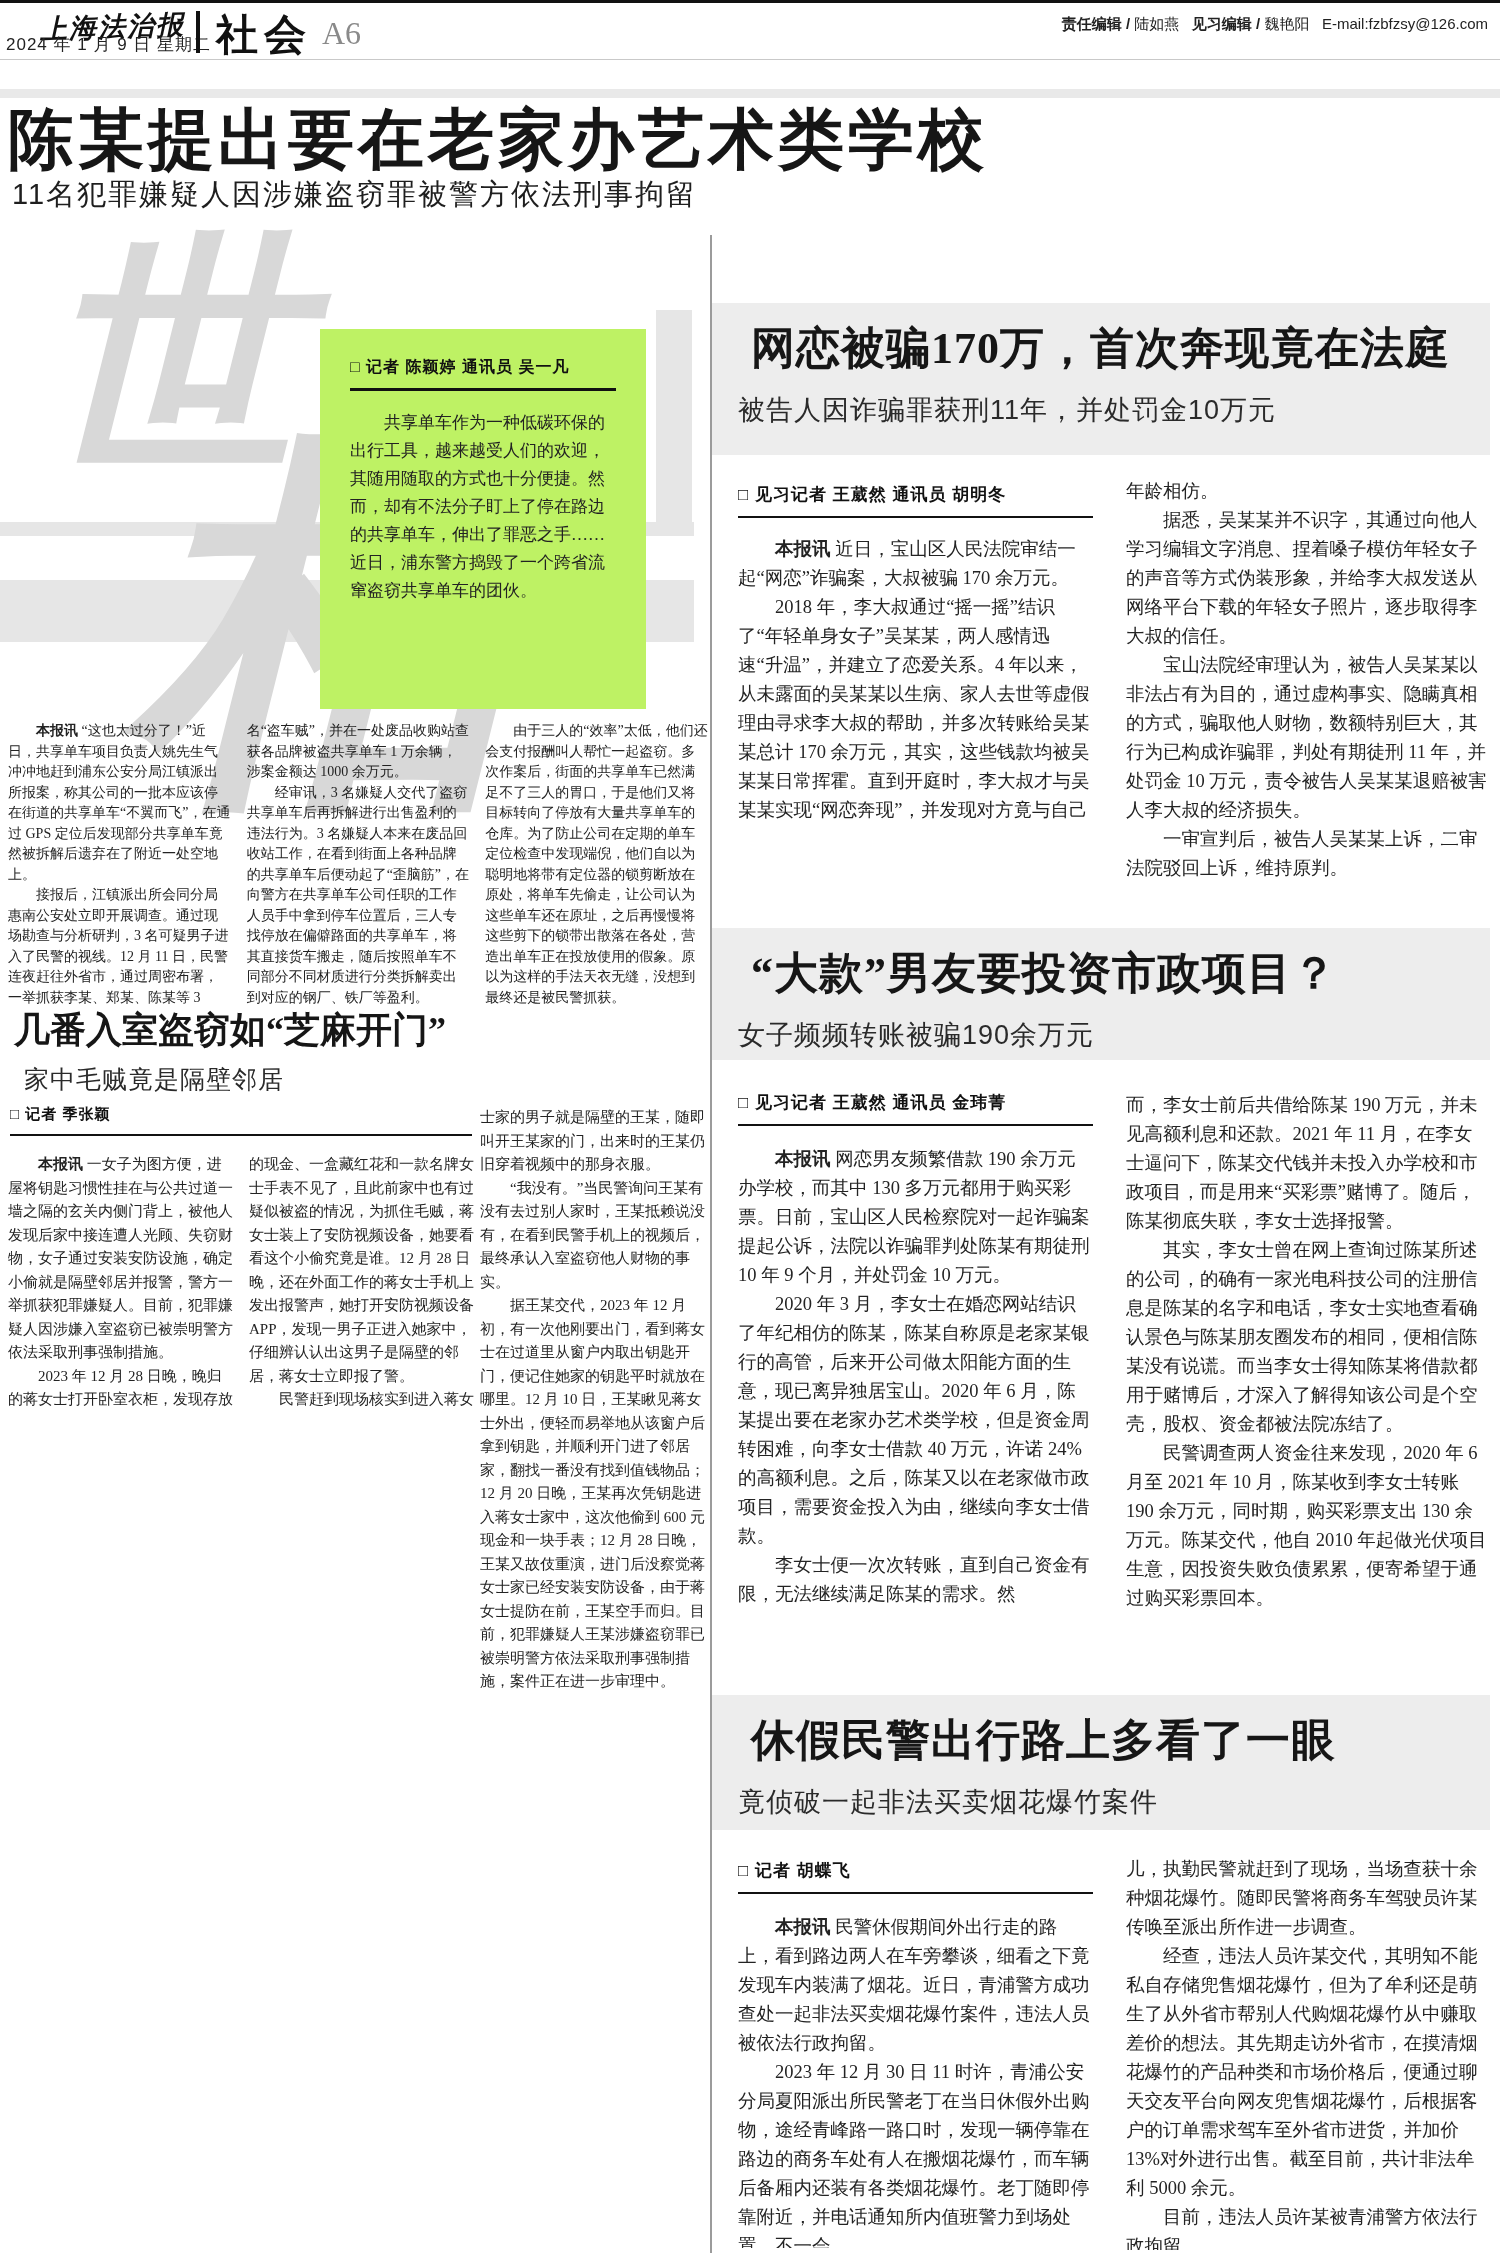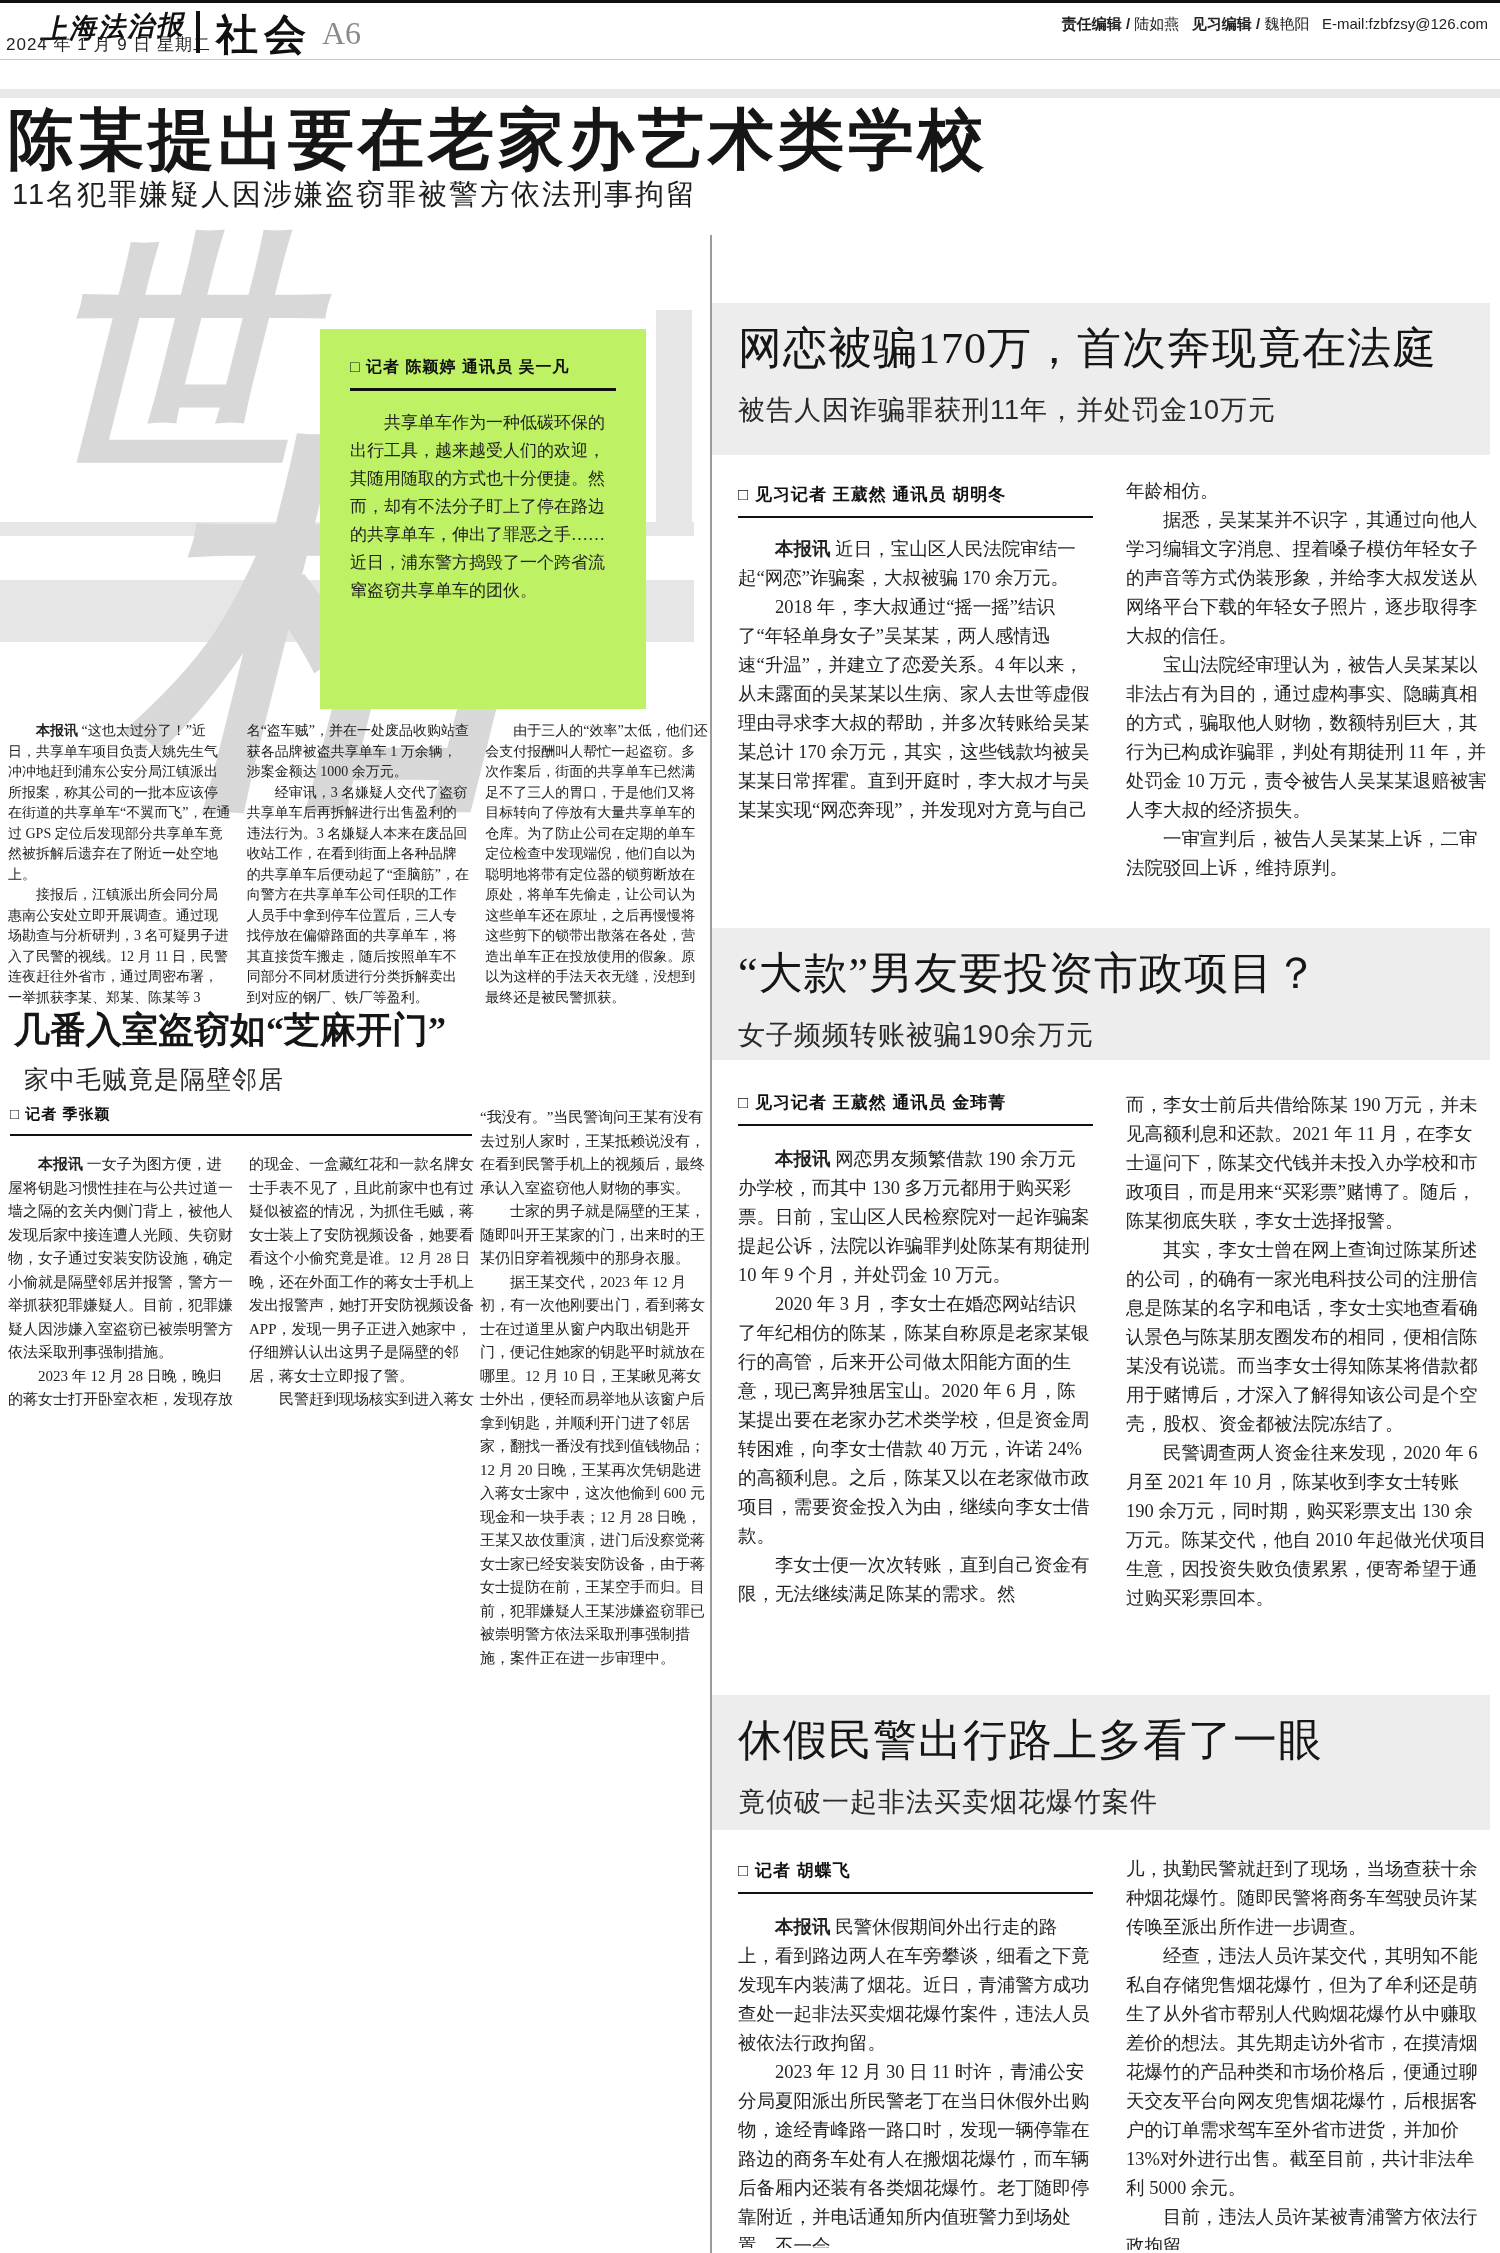--- a/index.html
+++ b/index.html
@@ -30,21 +30,21 @@
   
   .bodytext p{margin:0;text-indent:2em;}
   .bodytext p b{font-weight:bold;}
   .cont p:first-child{text-indent:0;}
   .a1-body{column-count:3;column-gap:16px;font-size:14px;line-height:20.5px;overflow:hidden;z-index:3;}
   .a5-left{column-count:2;column-gap:16px;font-size:15px;line-height:23.5px;overflow:hidden;}
   .a5-col3{font-size:15px;line-height:23.5px;overflow:hidden;}
   .rcol{font-size:18.5px;line-height:29px;overflow:hidden;}
   
   .story-box{background:#ededed;box-sizing:border-box;padding:16px 0 0 26px;}
-  .story-headline{font-size:44px;font-weight:400;color:#161616;letter-spacing:1px;white-space:nowrap;}
+  .story-headline{font-size:44px;font-weight:700;color:#161616;letter-spacing:1px;white-space:nowrap;margin-left:13px;}
   .story-subhead{font-size:27px;color:#2a2a2a;margin-top:14px;letter-spacing:1px;font-family:"Liberation Sans",sans-serif;}
   .s5-headline{font-size:36px;font-weight:900;color:#161616;white-space:nowrap;}
   .s5-subhead{font-size:25px;color:#2a2a2a;letter-spacing:1px;font-family:"Liberation Sans",sans-serif;}
   .vdivider{width:2px;background:#9b9b9b;}
 </style>
 </head>
 <body>
 
 <div class="page">
 
@@ -148,18 +148,18 @@
   <div class="abs" style="left:10px;top:1102px;width:462px;">
     <div class="byline" style="font-size:15px;">□ 记者 季张颖</div>
     <div class="byline-rule" style="height:2px;"></div>
   </div>
   <div class="abs bodytext a5-left" style="left:8px;top:1150px;width:466px;height:1096px;">
       <p><b>本报讯</b> 一女子为图方便，进屋将钥匙习惯性挂在与公共过道一墙之隔的玄关内侧门背上，被他人发现后家中接连遭人光顾、失窃财物，女子通过安装安防设施，确定小偷就是隔壁邻居并报警，警方一举抓获犯罪嫌疑人。目前，犯罪嫌疑人因涉嫌入室盗窃已被崇明警方依法采取刑事强制措施。</p>
       <p>2023 年 12 月 28 日晚，晚归的蒋女士打开卧室衣柜，发现存放的现金、一盒藏红花和一款名牌女士手表不见了，且此前家中也有过疑似被盗的情况，为抓住毛贼，蒋女士装上了安防视频设备，她要看看这个小偷究竟是谁。12 月 28 日晚，还在外面工作的蒋女士手机上发出报警声，她打开安防视频设备 APP，发现一男子正进入她家中，仔细辨认认出这男子是隔壁的邻居，蒋女士立即报了警。</p>
       <p>民警赶到现场核实到进入蒋女</p>
     </div>
   <div class="abs bodytext a5-col3 cont" style="left:480px;top:1103px;width:228px;height:1145px;">
+      <p>士家的男子就是隔壁的王某，随即叫开王某家的门，出来时的王某仍旧穿着视频中的那身衣服。</p>
       <p>“我没有。”当民警询问王某有没有去过别人家时，王某抵赖说没有，在看到民警手机上的视频后，最终承认入室盗窃他人财物的事实。</p>
-      <p>士家的男子就是隔壁的王某，随即叫开王某家的门，出来时的王某仍旧穿着视频中的那身衣服。</p>
       <p>据王某交代，2023 年 12 月初，有一次他刚要出门，看到蒋女士在过道里从窗户内取出钥匙开门，便记住她家的钥匙平时就放在哪里。12 月 10 日，王某瞅见蒋女士外出，便轻而易举地从该窗户后拿到钥匙，并顺利开门进了邻居家，翻找一番没有找到值钱物品；12 月 20 日晚，王某再次凭钥匙进入蒋女士家中，这次他偷到 600 元现金和一块手表；12 月 28 日晚，王某又故伎重演，进门后没察觉蒋女士家已经安装安防设备，由于蒋女士提防在前，王某空手而归。目前，犯罪嫌疑人王某涉嫌盗窃罪已被崇明警方依法采取刑事强制措施，案件正在进一步审理中。</p>
     </div>
 
 </div>
 
 </body></html>

